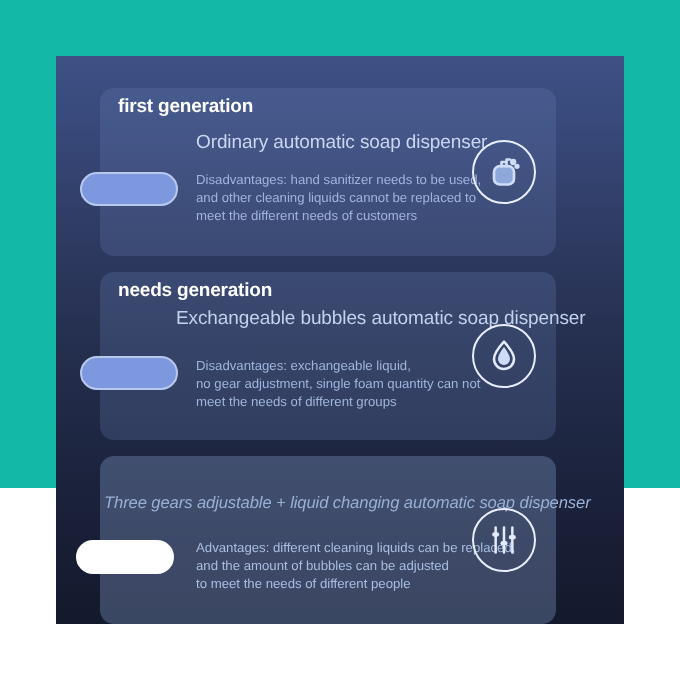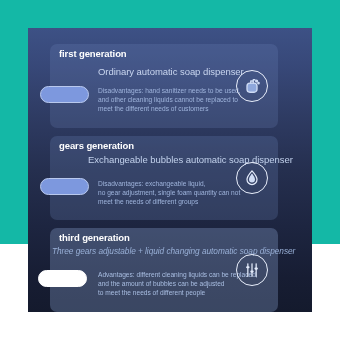--- a/index.html
+++ b/index.html
@@ -175,40 +175,39 @@
           <path d="M9.5 8.5h5a3.5 3.5 0 0 1 3.5 3.5v4a3.5 3.5 0 0 1-3.5 3.5h-5A3.5 3.5 0 0 1 6 16v-4a3.5 3.5 0 0 1 3.5-3.5z" fill="#8fa8dc"></path>
           <path d="M10.5 8.5V6h3v2.5"></path>
           <path d="M13.5 6V4.5h2"></path>
           <circle cx="17.5" cy="6" r="1.1" fill="#cfdcf5"></circle>
           <circle cx="19.8" cy="8.6" r="0.8" fill="#cfdcf5"></circle>
         </svg>
       </div>
     </div>
 
     <div class="card card-gen2">
-      <div class="gen-label">gears generation</div>
+      <div class="gen-label">needs generation</div>
 
       <div class="product-title">Exchangeable bubbles automatic soap dispenser</div>
 
       <div class="body-copy">
         <div>Disadvantages: exchangeable liquid,</div>
         <div>no gear adjustment, single foam quantity can not</div>
         <div>meet the needs of different groups</div>
       </div>
 
       <div class="icon-badge">
         <svg width="20" height="20" viewBox="0 0 24 24" fill="none" stroke="#e3ebfb" stroke-width="1.5" stroke-linecap="round" stroke-linejoin="round">
           <path d="M12 3.4c0 0-6 6.6-6 10.4a6 6 0 0 0 12 0c0-3.8-6-10.4-6-10.4z"></path>
           <path d="M12 6.6c0 0-3.6 4.5-3.6 7.2a3.6 3.6 0 0 0 7.2 0c0-2.7-3.6-7.2-3.6-7.2z" fill="#cfdcf5" stroke="none"></path>
         </svg>
       </div>
     </div>
 
     <div class="card card-gen3">
-      <div class="gen-label">third generation</div>
 
       <div class="product-title">Three gears adjustable + liquid changing automatic soap dispenser</div>
 
       <div class="body-copy">
         <div>Advantages: different cleaning liquids can be replaced,</div>
         <div>and the amount of bubbles can be adjusted</div>
         <div>to meet the needs of different people</div>
       </div>
 
       <div class="icon-badge">

